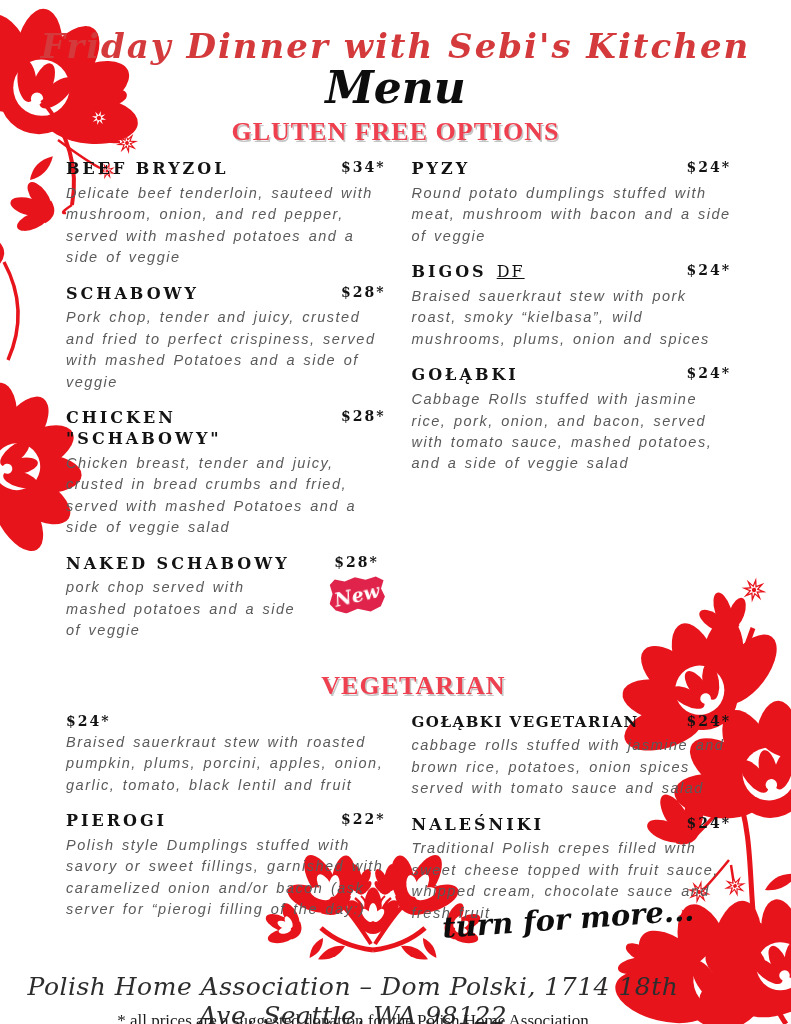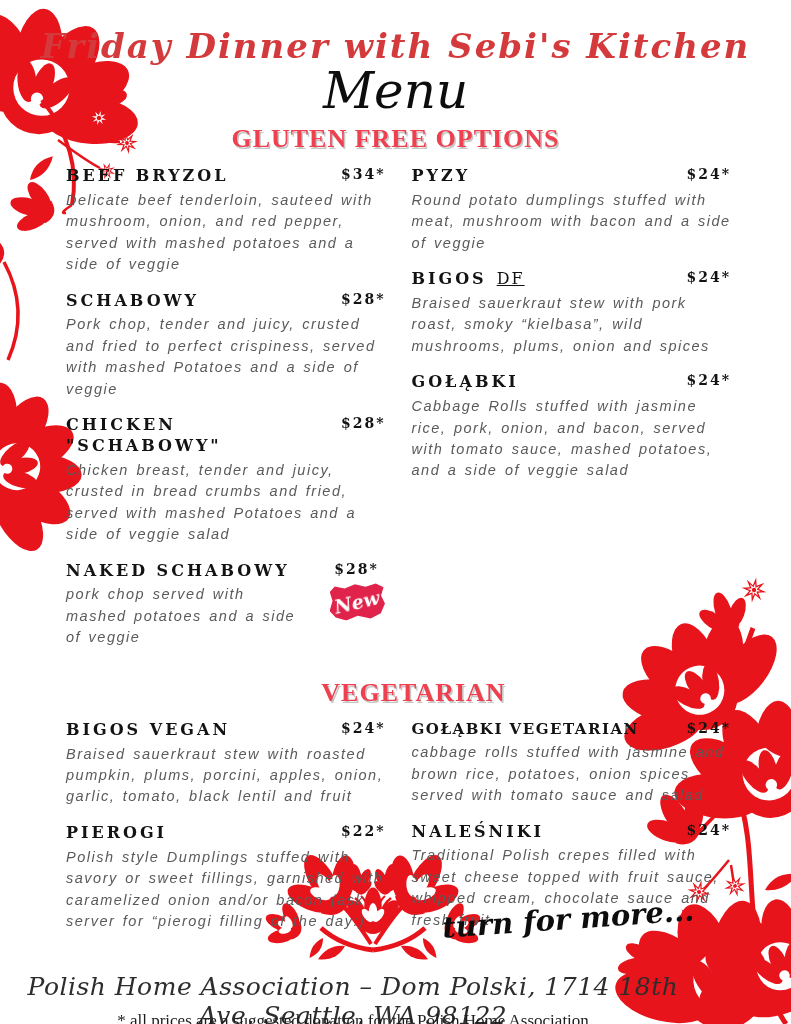--- a/index.html
+++ b/index.html
@@ -14,21 +14,21 @@
   
   #content { position:relative; z-index:1;margin-top:24px; }
 
   .script { font-family:"DejaVu Serif", serif; font-style:italic; }
 
   .page-title {
     margin-top:26px; text-align:center; font-size:34px; letter-spacing:2px;
     color:#d43a3c; font-weight:bold;
   }
   .menu-label {
-    margin-top:-4px; text-align:center; font-size:50px; color:#0d0d0d; font-weight:normal;
+    margin-top:-4px; text-align:center; font-size:44px; color:#0d0d0d; font-weight:bold;
   }
   .section-heading {
     text-align:center; font-family:"Liberation Serif", serif; font-weight:700;
     font-size:26px; letter-spacing:1px; color:#ef4050;
     text-shadow:1.5px 1.5px 0 #c6c6c6;
   }
   #gf-heading { margin-top:4px; }
   #veg-heading { margin-top:14px;padding-left:36px; }
 
   .menu-grid { display:flex; gap:26px; margin:12px 60px 0 66px; }
@@ -268,21 +268,20 @@
     </div>
   </div>
 
   <div class="section-heading" id="veg-heading">VEGETARIAN</div>
 
   <div class="menu-grid">
     <div class="menu-col">
 
       <div class="item">
         <div class="item-head">
-          <span class="item-name">BIGOS VEGAN</span>
           <span class="item-price">$24*</span>
         </div>
         <div class="item-desc">Braised sauerkraut stew with roasted pumpkin, plums, porcini, apples, onion, garlic, tomato, black lentil and fruit</div>
       </div>
 
       <div class="item">
         <div class="item-head">
           <span class="item-name">PIEROGI</span>
           <span class="item-price">$22*</span>
         </div>

